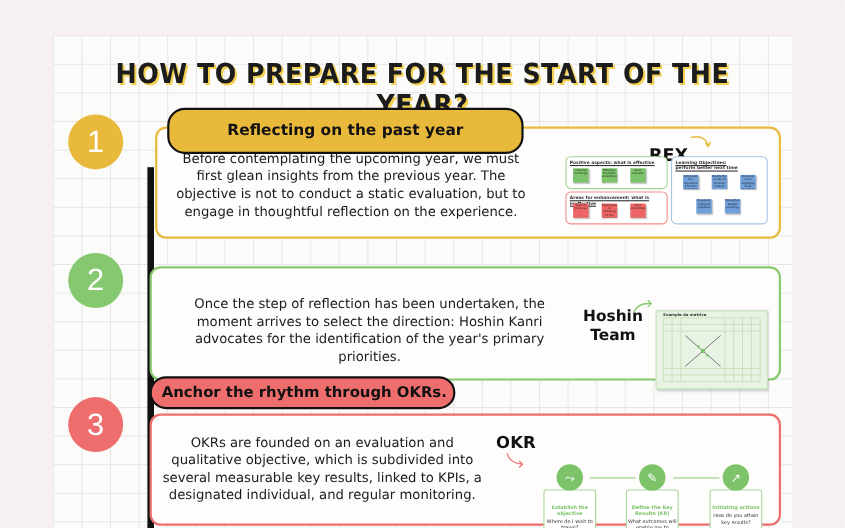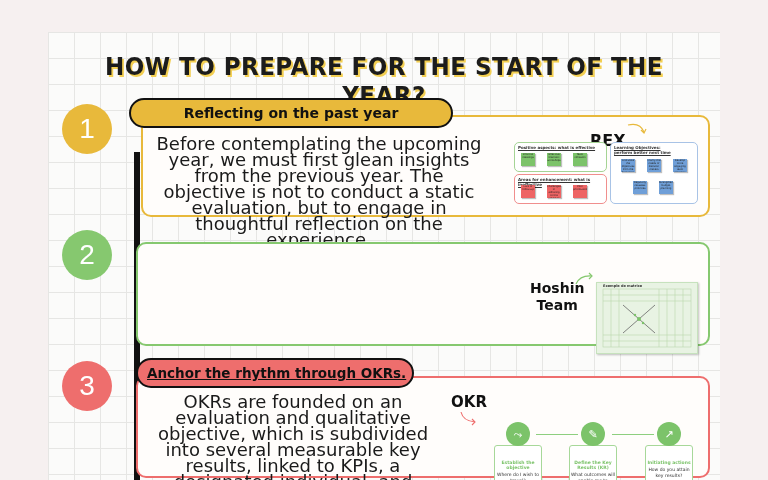--- a/index.html
+++ b/index.html
@@ -9,21 +9,21 @@
     background-image:linear-gradient(#e6e6e4 1px,transparent 1px),linear-gradient(90deg,#e6e6e4 1px,transparent 1px);
     background-size:26px 26px;overflow:hidden;}
   .title{position:absolute;left:0;top:20px;width:672px;text-align:center;font-family:"DejaVu Sans",sans-serif;font-weight:bold;
     font-size:25px;letter-spacing:0.5px;color:#1c1c1c;text-shadow:2px 2px 0 #f3cf52;transform:scaleX(0.92);}
   .timeline{position:absolute;left:86px;top:120px;width:6px;height:360px;background:#111;}
   .num{position:absolute;width:50px;height:50px;border-radius:50%;color:#fff;font-size:28px;font-family:"Liberation Sans",sans-serif;
     display:flex;align-items:center;justify-content:center;}
   .card{position:absolute;border-radius:10px;background:#fffdfb;border:2px solid;box-sizing:border-box;}
   .pill{position:absolute;border:2px solid #111;border-radius:16px;font-weight:bold;font-size:14px;display:flex;align-items:center;
     box-sizing:border-box;color:#111;}
-  .body-text{position:absolute;text-align:center;font-size:18px;line-height:16px;color:#1a1a1a;}
+  .body-text{position:absolute;text-align:center;font-size:12px;line-height:16px;color:#1a1a1a;}
   .label-big{position:absolute;font-weight:bold;color:#111;}
   .mini{position:absolute;border-radius:5px;border:1px solid;background:#fff;box-sizing:border-box;}
   .mini-title{position:absolute;left:3px;top:2px;font-size:4px;font-weight:bold;color:#333;text-decoration:underline;}
   .note{position:absolute;width:14px;height:13px;box-shadow:1px 1px 1px rgba(0,0,0,0.25);font-size:2.5px;color:#222;text-align:center;overflow:hidden;}
   .step{position:absolute;width:48px;height:48px;border:1px solid #a7d899;border-radius:3px;background:#fff;box-sizing:border-box;text-align:center;}
   .step-circle{position:absolute;width:24px;height:24px;border-radius:50%;background:#7cc36a;color:#fff;font-size:11px;display:flex;align-items:center;justify-content:center;}
   .step-title{font-size:4.5px;color:#7cc36a;font-weight:bold;margin-top:14px;line-height:5px;}
   .step-q{font-size:4.5px;color:#333;line-height:5.5px;margin-top:2px;}
   .connector{position:absolute;height:1px;background:#8ecf7f;}
 </style>
@@ -31,21 +31,21 @@
 <body>
 
 <div class="frame"></div>
 <div class="paper">
 
   <div class="title">HOW TO PREPARE FOR THE START OF THE YEAR?</div>
   <div class="timeline"></div>
 
   <div class="num" style="left:14px;top:72px;background:#e8b93b;">1</div>
   <div class="card" style="left:93px;top:83px;width:569px;height:102px;border-color:#e8b93b;"></div>
-  <div class="pill" style="left:81px;top:66px;width:324px;height:30px;background:#e8b93b;justify-content:center;">Reflecting on the past year</div>
+  <div class="pill" style="left:104px;top:66px;width:324px;height:42px;background:#e8b93b;justify-content:center;">Reflecting on the past year</div>
   <div class="body-text" style="left:106px;top:104px;width:330px;">Before contemplating the upcoming year, we must first glean insights from the previous year. The objective is not to conduct a static evaluation, but to engage in thoughtful reflection on the experience.</div>
 
   <div class="label-big" style="left:542px;top:86px;font-size:16px;margin-top:13px;">REX</div>
   <svg style="position:absolute;left:578px;top:88px;" width="24" height="16">
     <path d="M2 5 Q14 2 18 12" stroke="#e8b93b" stroke-width="1.2" fill="none"></path>
       <path d="M15 10 L18 13 L20 9" stroke="#e8b93b" stroke-width="1.2" fill="none"></path>
   </svg>
   <div class="mini" style="left:466px;top:110px;width:93px;height:30px;border-color:#a5d495;">
     <div class="mini-title">Positive aspects: what is effective</div>
     <div class="note" style="left:6px;top:10px;background:#7cc36a;">Informal meetings</div>
@@ -62,20 +62,21 @@
     <div class="mini-title" style="width:60px;">Learning Objectives: perform better next time</div>
     <div class="note" style="left:10px;top:16px;background:#6f9fd8;">Articulate the objectives from the beginning</div>
     <div class="note" style="left:36px;top:16px;background:#6f9fd8;">Clarify the needs of decision makers</div>
     <div class="note" style="left:62px;top:16px;background:#6f9fd8;">Develop more engaging team meetings</div>
     <div class="note" style="left:22px;top:38px;background:#6f9fd8;">Regularly reassess priorities</div>
     <div class="note" style="left:48px;top:38px;background:#6f9fd8;">Strengthen budget planning</div>
   </div>
 
   <div class="num" style="left:14px;top:198px;background:#86c86f;">2</div>
   <div class="card" style="left:88px;top:210px;width:574px;height:104px;border-color:#86c86f;"></div>
+  <div class="body-text" style="left:108px;top:236px;width:360px;">Once the step of reflection has been undertaken, the moment arrives to select the direction: Hoshin Kanri advocates for the identification of the year's primary priorities.</div>
 
   <div class="label-big" style="left:482px;top:248px;font-size:14px;text-align:center;line-height:17px;">
     <div>Hoshin</div>
     <div>Team</div>
   </div>
   <svg style="position:absolute;left:526px;top:240px;" width="22" height="14">
     <path d="M2 12 Q6 3 18 4" stroke="#86c86f" stroke-width="1.2" fill="none"></path>
       <path d="M15 1 L18 4 L15 7" stroke="#86c86f" stroke-width="1.2" fill="none"></path>
   </svg>
   <div style="position:absolute;left:548px;top:250px;width:100px;height:70px;background:#e8f3e3;border:1px solid #c6e2bd;box-shadow:1px 1px 2px rgba(0,0,0,0.25);">
@@ -97,21 +98,21 @@
       <line x1="26" y1="22" x2="58" y2="50" stroke="#666" stroke-width="0.8"></line>
       <line x1="58" y1="22" x2="26" y2="50" stroke="#666" stroke-width="0.8"></line>
       <circle cx="42" cy="36" r="2" fill="#7cc36a"></circle>
         <circle cx="38" cy="32" r="1.2" fill="#7cc36a"></circle>
         <circle cx="46" cy="40" r="1.2" fill="#7cc36a"></circle>
     </svg>
   </div>
 
   <div class="num" style="left:14px;top:329px;background:#ee6e6d;">3</div>
   <div class="card" style="left:88px;top:344px;width:574px;height:102px;border-color:#ee6e6d;"></div>
-  <div class="pill" style="left:88px;top:326px;width:278px;height:30px;background:#ee6e6d;padding-left:9px;font-size:13.5px;text-decoration:underline;">Anchor the rhythm through OKRs.</div>
+  <div class="pill" style="left:88px;top:310px;width:278px;height:30px;background:#ee6e6d;padding-left:9px;font-size:13.5px;">Anchor the rhythm through OKRs.</div>
   <div class="body-text" style="left:95px;top:362px;width:300px;">OKRs are founded on an evaluation and qualitative objective, which is subdivided into several measurable key results, linked to KPIs, a designated individual, and regular monitoring.</div>
 
   <div class="label-big" style="left:403px;top:361px;font-size:15px;">OKR</div>
   <svg style="position:absolute;left:410px;top:378px;" width="22" height="16">
     <path d="M3 2 Q5 11 17 12" stroke="#ee6e6d" stroke-width="1.1" fill="none"></path>
       <path d="M14 9 L17 12 L14 15" stroke="#ee6e6d" stroke-width="1.1" fill="none"></path>
   </svg>
 
   <div class="connector" style="left:488px;top:402px;width:42px;"></div>
   <div class="connector" style="left:564px;top:402px;width:42px;"></div>

